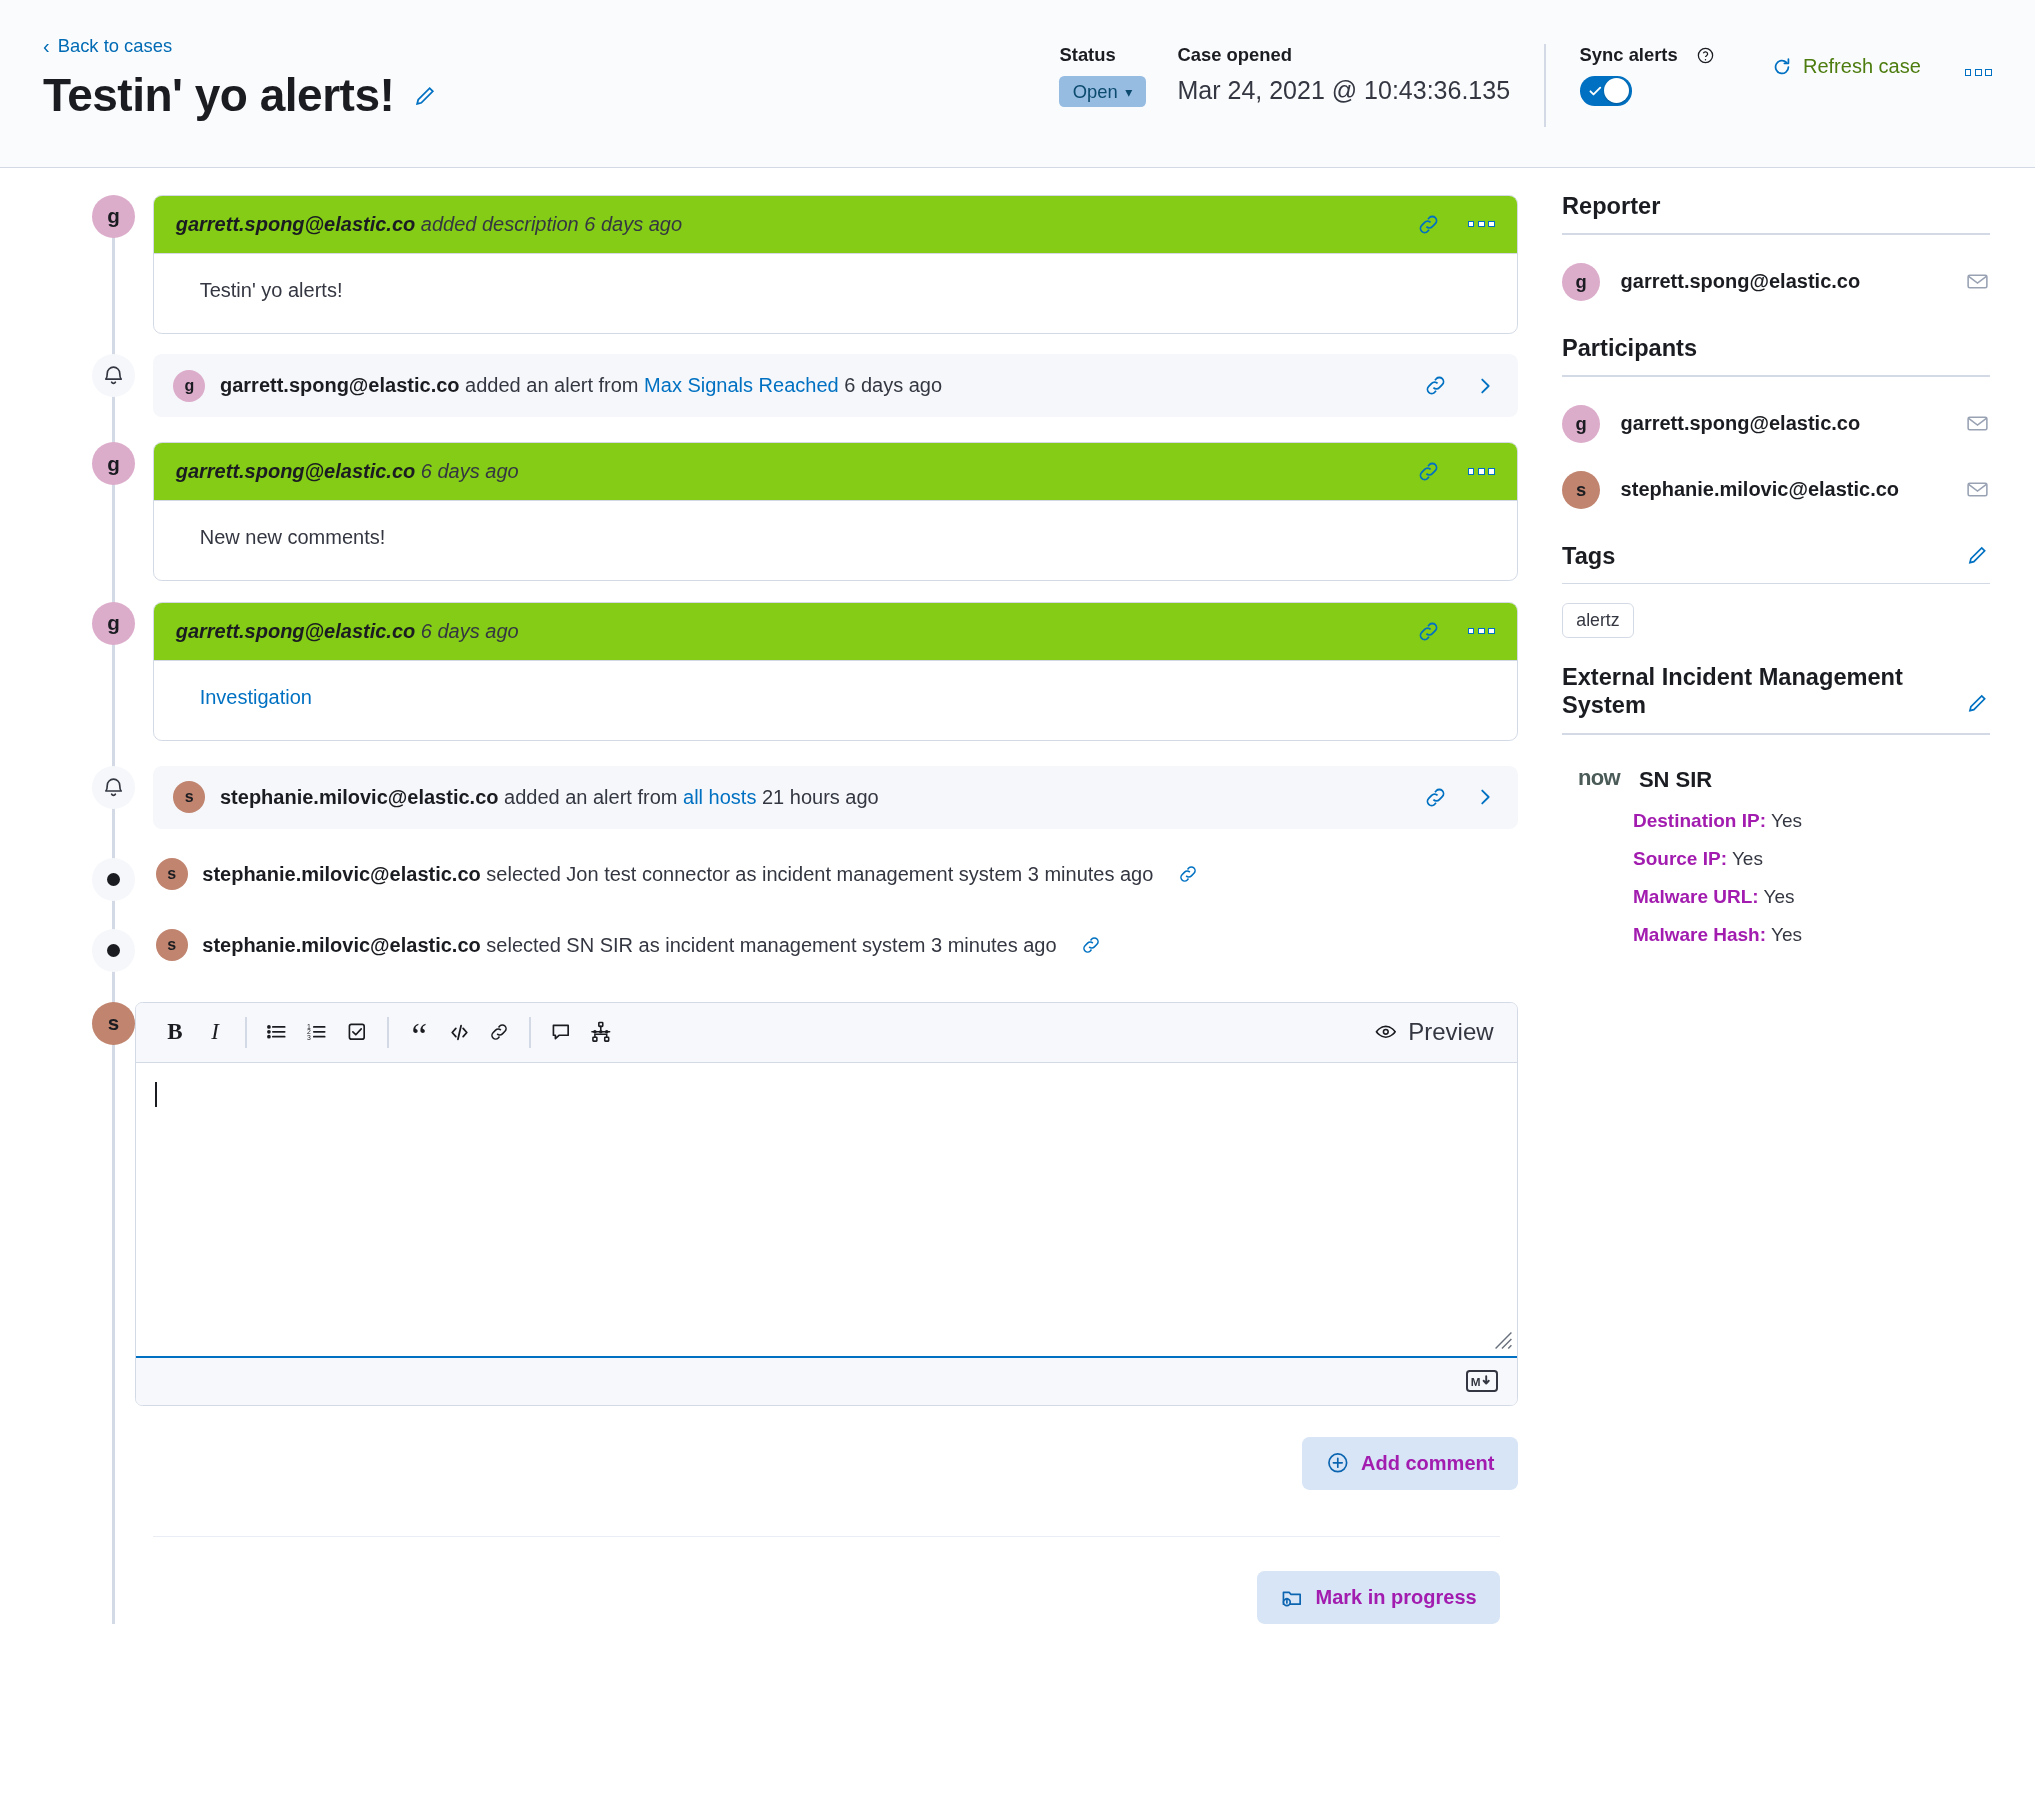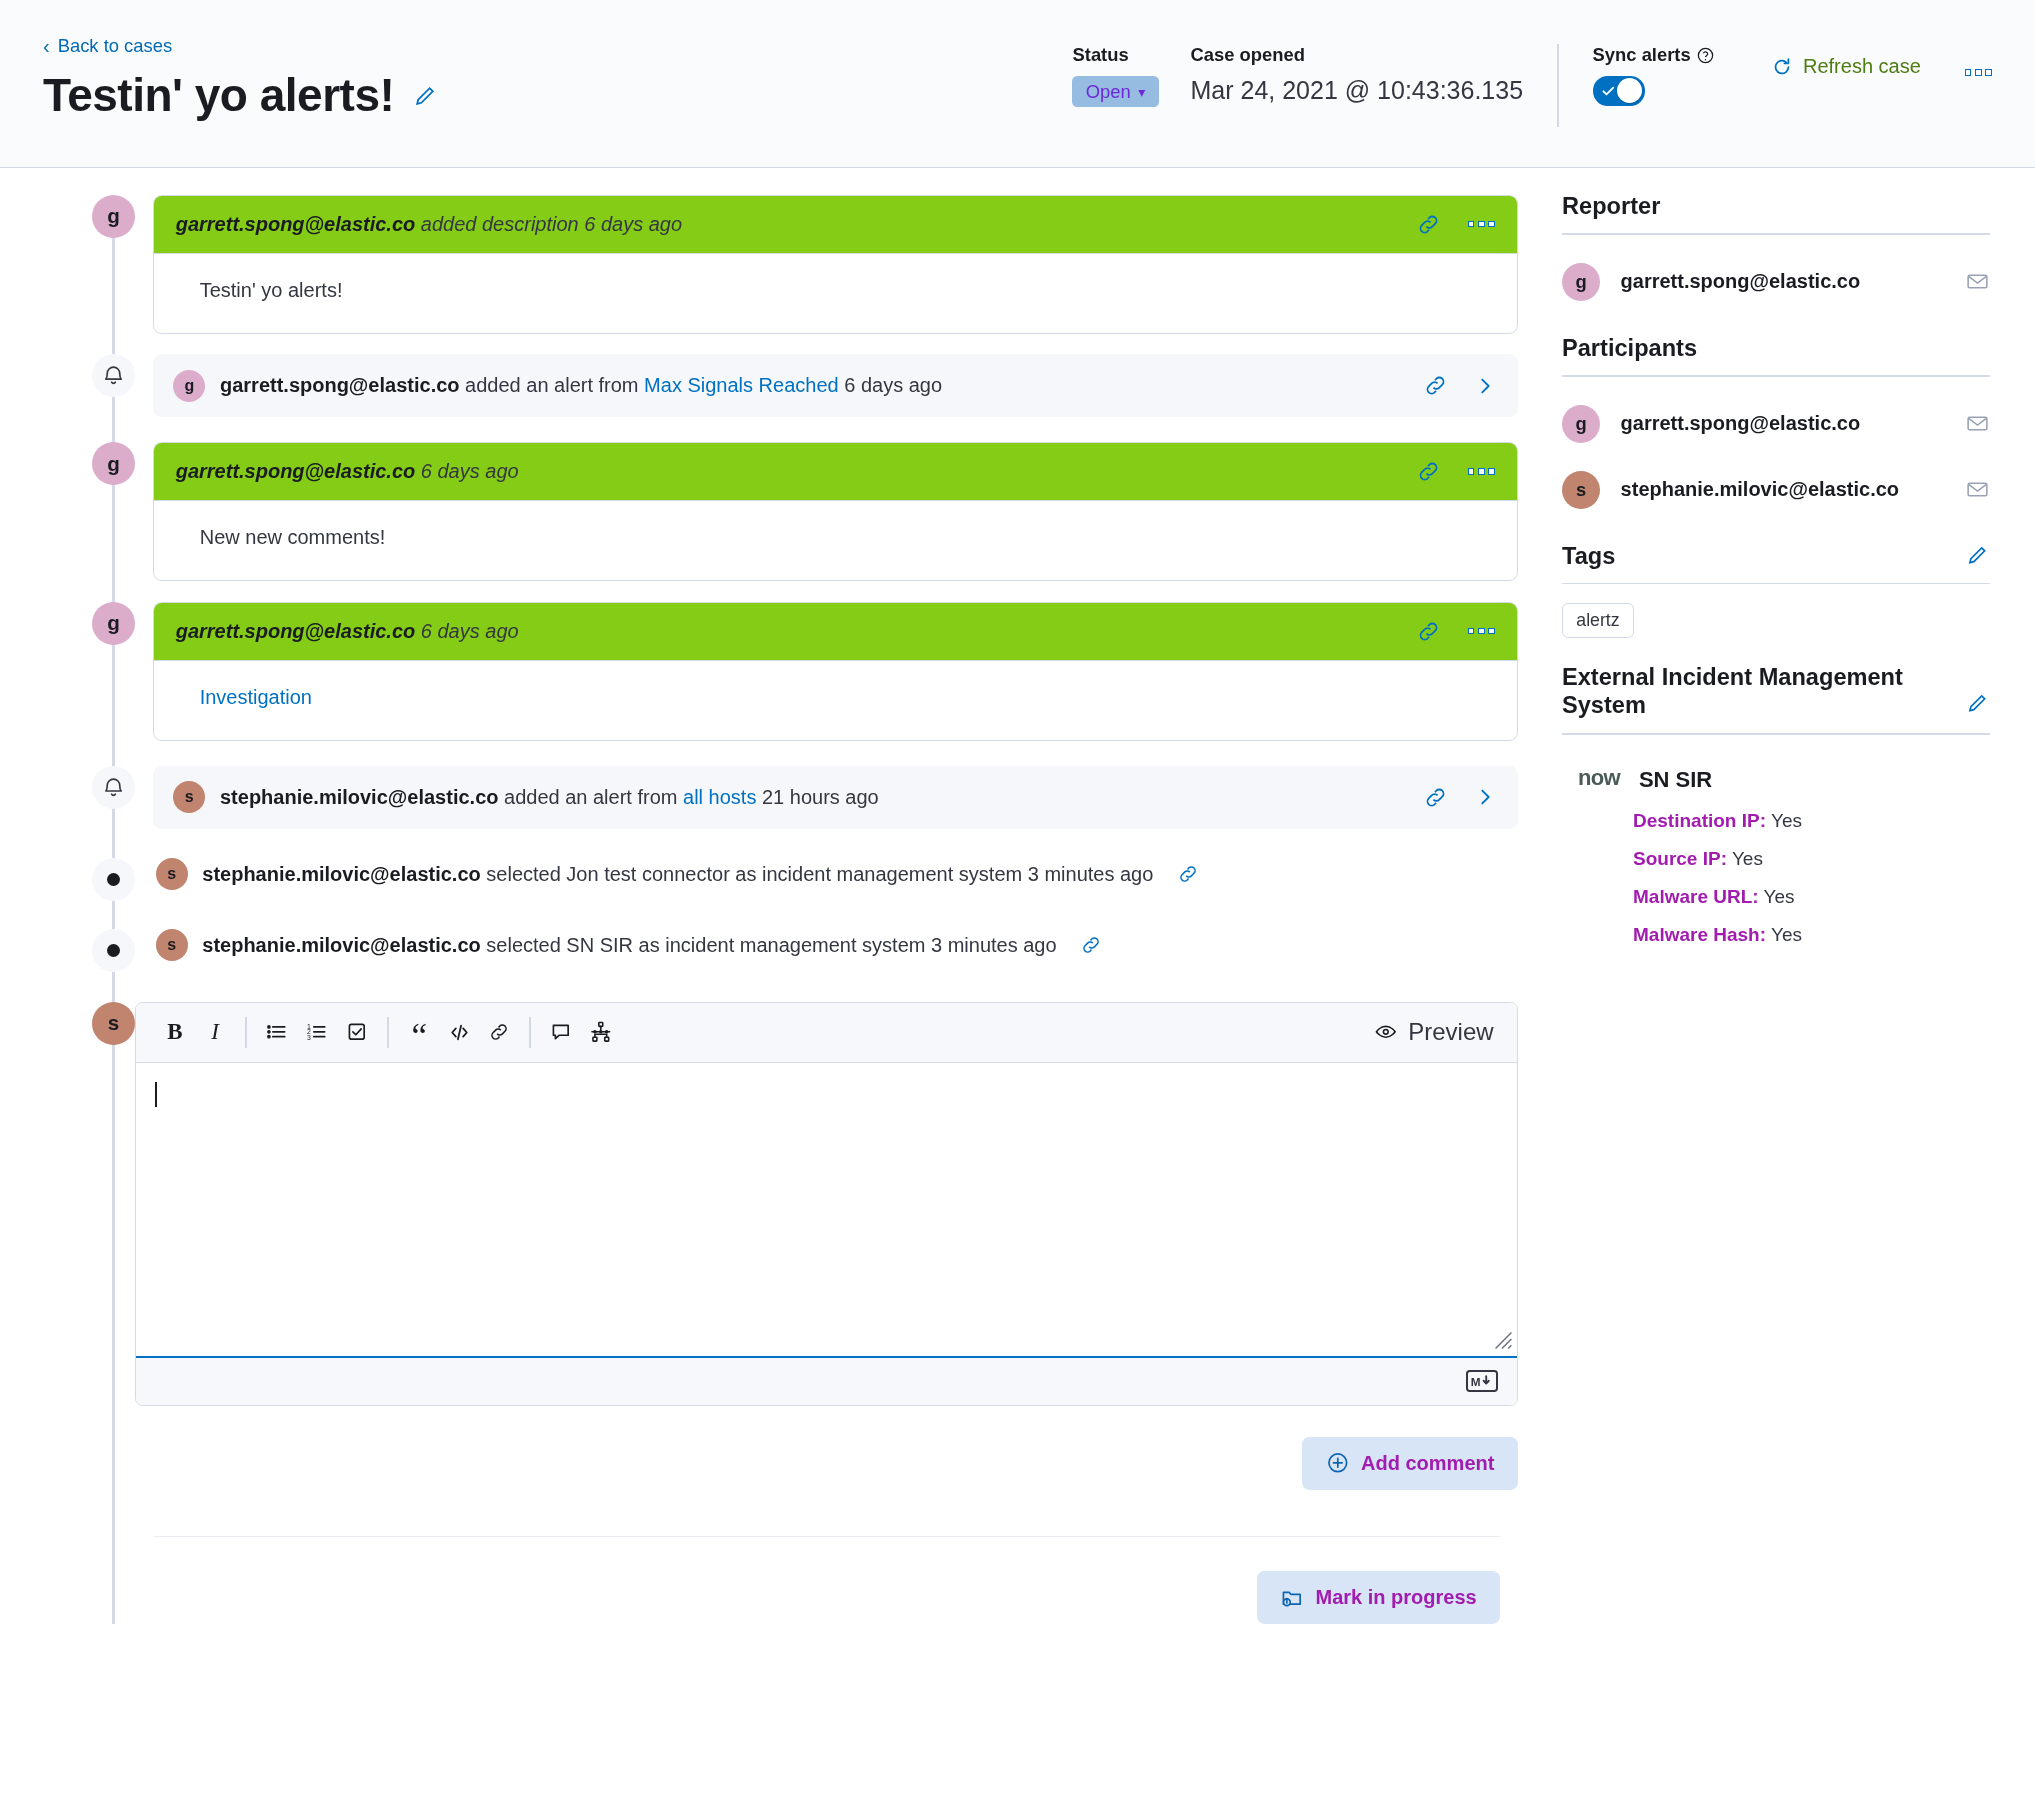--- a/index.html
+++ b/index.html
@@ -29,28 +29,28 @@
   }
   .back-chevron { font-size:20px; line-height:1; color:#006bb4; font-weight:300;}
   .title-row { position:absolute; left:0; top:71px; display:flex; align-items:center; gap:19px;}
   .case-title { font-size:46px; font-weight:700; letter-spacing:-0.5px; color:#1a1c21; line-height:1.08;}
   .pencil-icon { width:25px; height:25px; display:block; }
 
   .hdr-right { position:absolute; right:0; top:44px; display:flex; align-items:flex-start; }
   .hdr-block { display:flex; flex-direction:column; gap:10.3px; }
   .hdr-label { font-size:18.4px; font-weight:700; color:#1a1c21; white-space:nowrap;}
   .status-pill {
-    background:#96bce2; color:#6d28d9; font-size:18.4px; font-weight:400;
+    background:#96bce2; color:#0c4a6e; font-size:18.4px; font-weight:400;
     border-radius:5.2px; padding:4.4px 13.3px; display:inline-flex; align-items:center; gap:7.4px;
     width:max-content; cursor:pointer;
   }
   .status-caret { font-size:14px; }
   .hdr-date { font-size:25px; color:#343741; white-space:nowrap; }
   .hdr-divider { width:1.5px; align-self:stretch; background:#d3dae6; margin:0 34px; height:83px;}
-  .sync-label-row { display:flex; align-items:center; gap:5px;justify-content:space-between; }
+  .sync-label-row { display:flex; align-items:center; gap:18px;justify-content:space-between; }
   .q-icon { width:19px; height:19px; }
   .toggle {
     width:52px; height:29.5px; border-radius:14.7px; background:#0071c2;
     position:relative; cursor:pointer; display:block;
   }
   .toggle .knob {
     position:absolute; right:2.2px; top:2.2px; width:25px; height:25px;
     border-radius:50%; background:#fff; box-shadow:0 0.7px 2.2px rgba(0,0,0,.25);
   }
   .toggle .check { position:absolute; left:8.8px; top:7.4px; width:14.7px; height:14.7px;}

